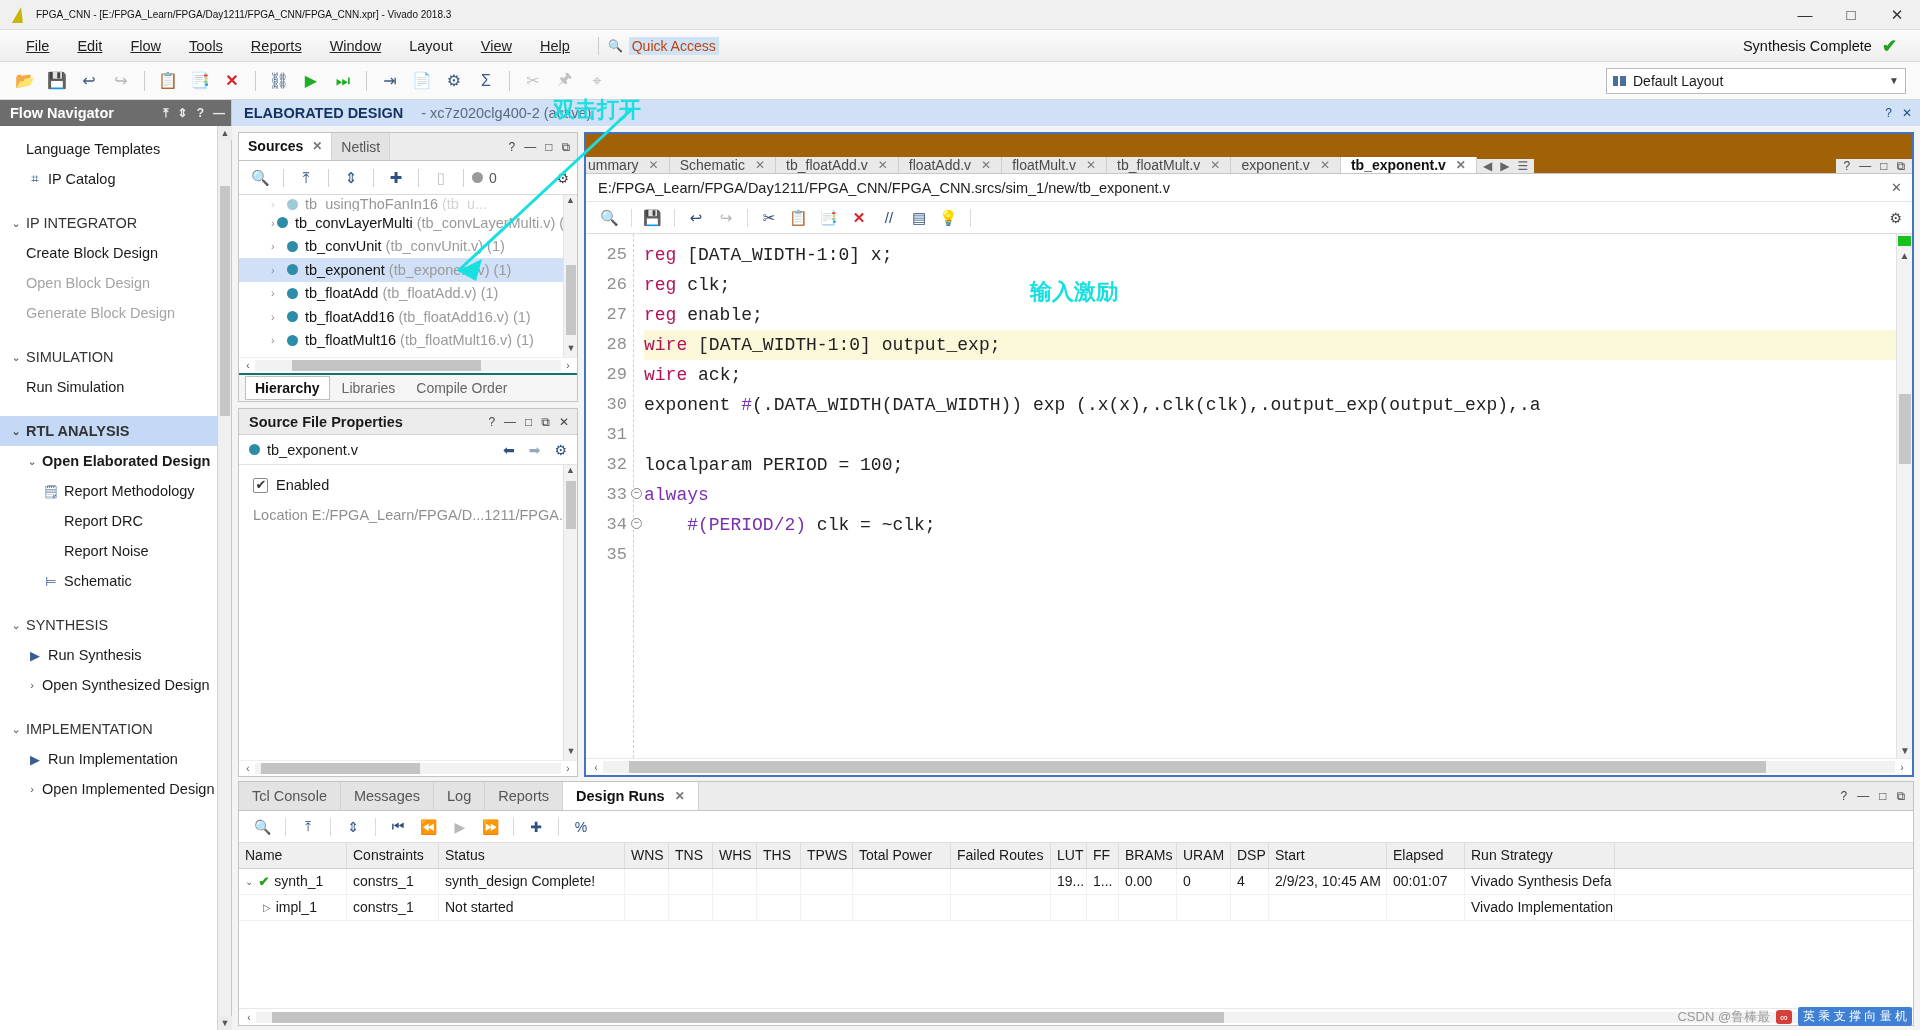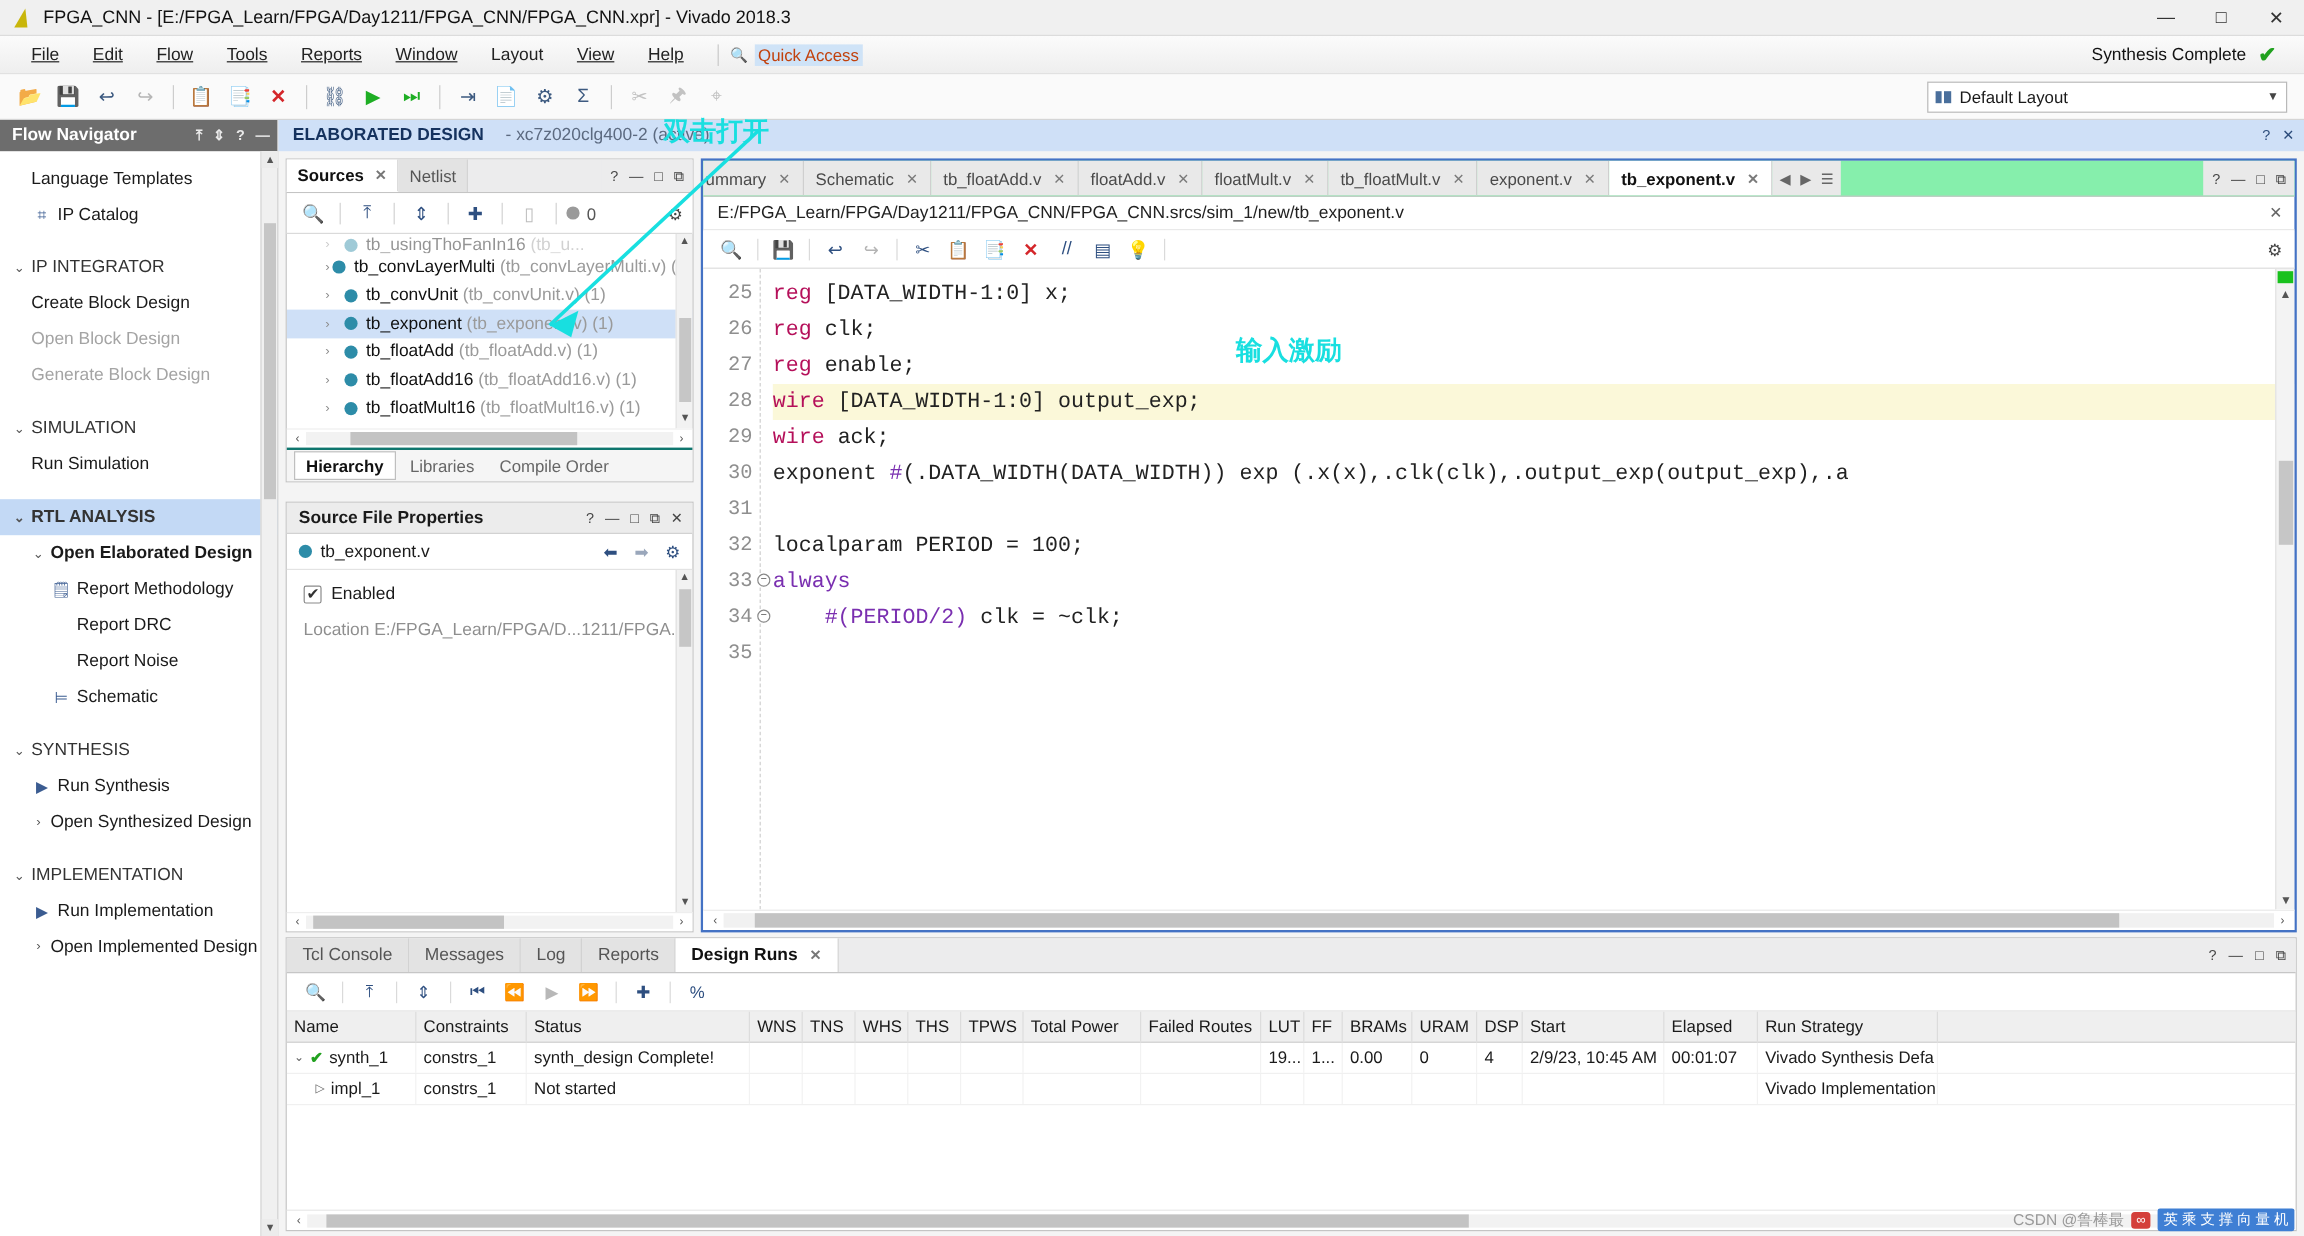--- a/index.html
+++ b/index.html
@@ -19,21 +19,21 @@
     height:30px; display:flex; align-items:center;
     background:#f0f0f0; border-bottom:1px solid #dcdcdc;
     padding-left:10px;
   }
   .app-logo { width:18px; height:18px; margin-right:8px; position:relative; }
   .app-logo:before {
     content:""; position:absolute; left:3px; top:1px;
     border-left:7px solid transparent; border-right:4px solid transparent;
     border-bottom:16px solid #c9b60a; transform:skewX(-8deg);
   }
-  .title-text { font-size:15px; color:#111; }
+  .title-text { font-size:10px; color:#111; }
   .win-ctrls { margin-left:auto; display:flex; height:30px; }
   .win-btn {
     width:46px; height:30px; display:flex; align-items:center; justify-content:center;
     font-size:15px; color:#333;
   }
 
   
   .menubar {
     height:32px; display:flex; align-items:center;
     background:linear-gradient(#fbfbfb,#eeeeee);
@@ -114,21 +114,21 @@
     padding-left:12px; font-size:14.5px; color:#15325e; position:relative;
   }
   .ws-banner b { font-weight:bold; }
   .ws-banner .grey { color:#5c6a80; margin-left:18px; }
   .ws-banner .bn-tools { margin-left:auto; margin-right:8px; display:flex; gap:10px; font-size:12px; color:#2b4b7a; }
 
   .ws-body { flex:1; display:flex; flex-direction:column; min-height:0; padding:6px 6px 4px 6px; gap:4px; }
   .ws-top { display:flex; flex:1; min-height:0; gap:6px; }
 
   
-  .left-col { width:340px; display:flex; flex-direction:column; gap:16px; min-height:0; }
+  .left-col { width:340px; display:flex; flex-direction:column; gap:6px; min-height:0; }
   .panel { background:#fff; border:1px solid #c4c4c4; display:flex; flex-direction:column; min-height:0; }
   .panel-tabs {
     height:28px; display:flex; align-items:stretch; background:#ececed;
     border-bottom:1px solid #c4c4c4;
   }
   .ptab {
     display:flex; align-items:center; padding:0 9px; font-size:14px; color:#555;
     border-right:1px solid #d4d4d4; background:#e3e3e3;
   }
   .ptab.active { background:#fff; color:#111; font-weight:bold; border-bottom:1px solid #fff; }
@@ -172,21 +172,21 @@
   .sfp-body { flex:1; position:relative; padding:12px 0 0 14px; min-height:0; overflow:hidden; }
   .chk-row { display:flex; align-items:center; gap:8px; font-size:14.5px; }
   .chkbox { width:15px; height:15px; border:1px solid #8a8a8a; border-radius:2px; background:#fff; position:relative; }
   .chkbox:after { content:"✔"; position:absolute; left:1.5px; top:-2px; font-size:13px; color:#333; }
   .sfp-clip { margin-top:14px; font-size:14.5px; color:#333; opacity:.55; white-space:nowrap; }
   .sfp-vscroll { position:absolute; right:0; top:0; bottom:0; width:14px; background:#f2f2f2; border-left:1px solid #e0e0e0; }
   .sfp-vthumb { position:absolute; top:16px; left:2px; width:10px; height:48px; background:#c6c6c6; }
 
   
   .editor-panel { flex:1; min-width:0; display:flex; flex-direction:column; border:2px solid #4472c4; background:#fff; }
-  .ed-tabs { height:30px; display:flex; background:#86efac; border-bottom:1px solid #c6c6c6; overflow:hidden; }
+  .ed-tabs { height:40px; display:flex; background:#a16207; border-bottom:1px solid #c6c6c6; overflow:hidden;align-items:flex-end; }
   .etab {
     display:flex; align-items:center; padding:0 10px; font-size:14px; color:#4a4a4a;
     border-right:1px solid #cfcfcf; background:#e9e9e9; white-space:nowrap; flex:none;
   }
   .etab.active { background:#fff; color:#111; font-weight:bold; }
   .etab .x { margin-left:10px; font-size:12px; color:#7a7a7a; }
   .etab.clipped { padding-left:2px; }
   .ed-tab-tools { margin-left:auto; display:flex; align-items:center; gap:9px; padding:0 7px; font-size:12px; color:#444; background:#e9e9e9; flex:none; }
   .ed-nav { display:flex; align-items:center; gap:8px; font-size:12px; color:#666; padding:0 6px; background:#e9e9e9; flex:none; }
 

